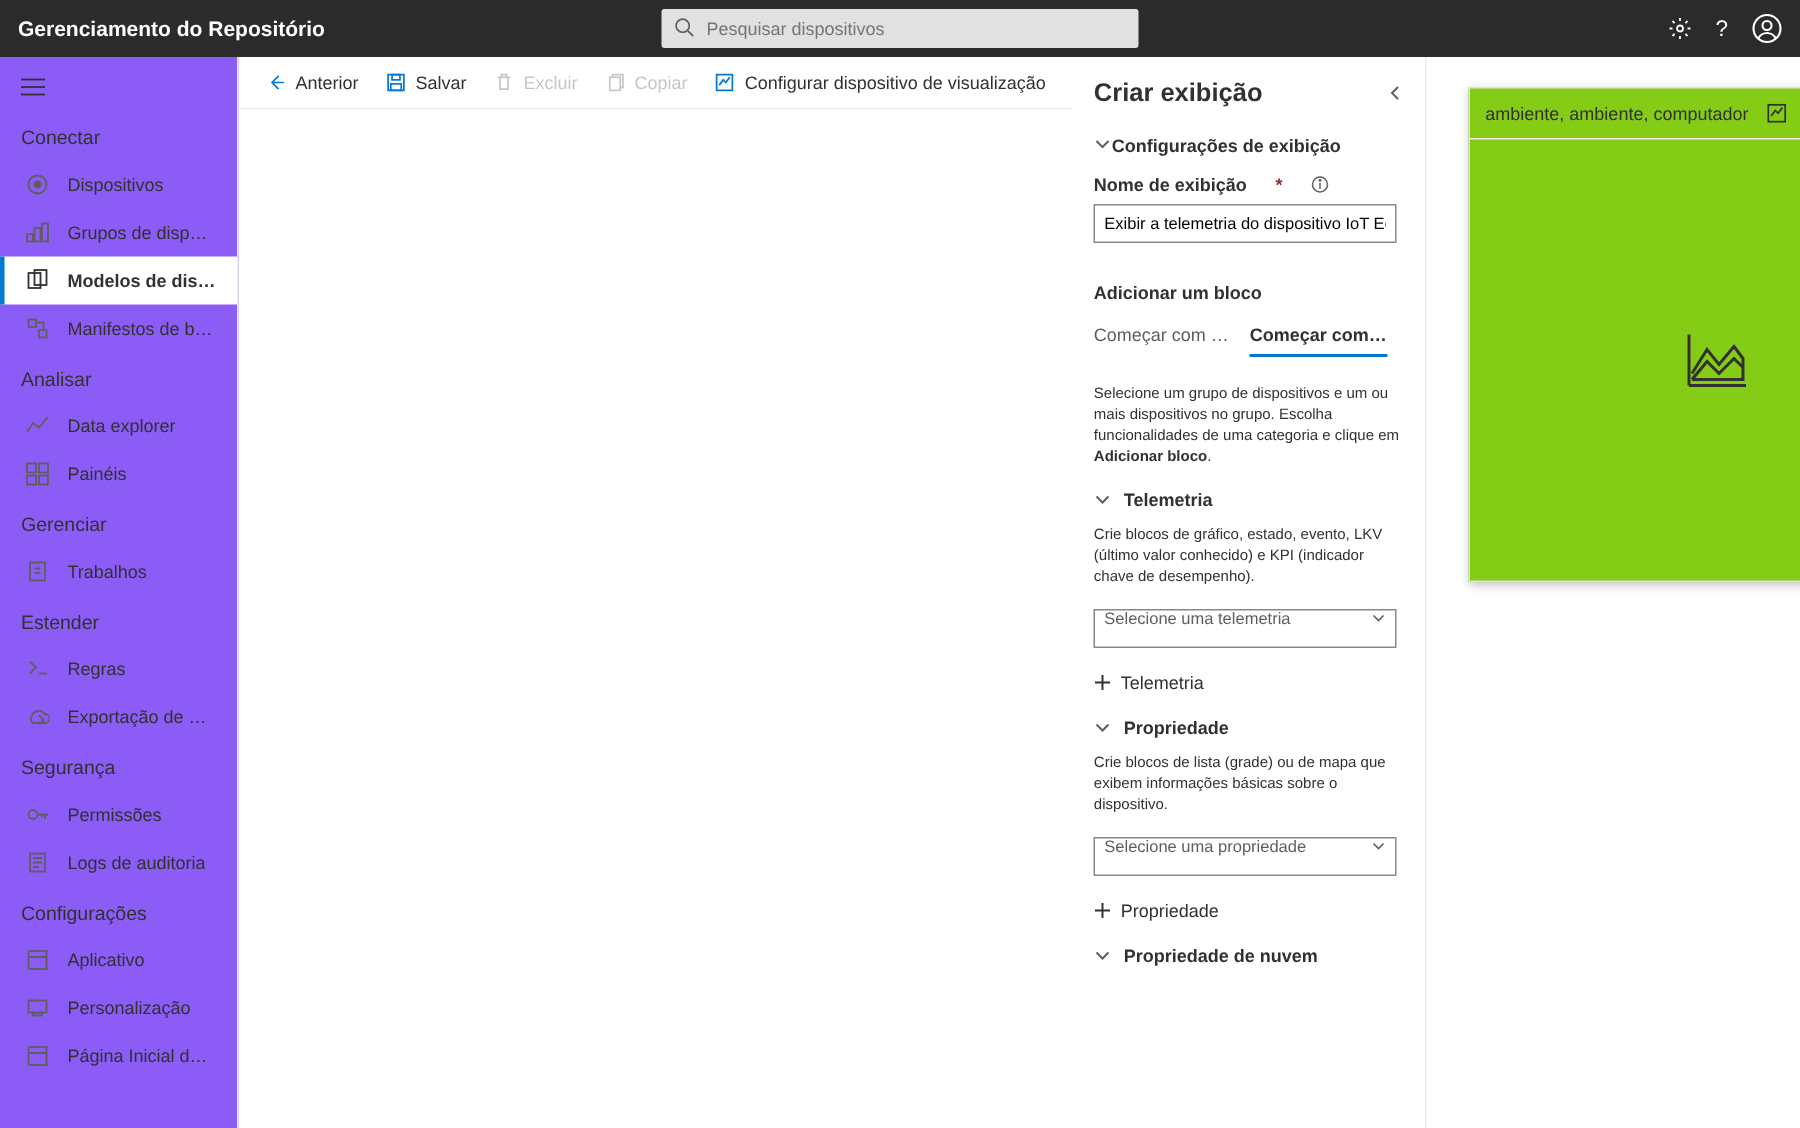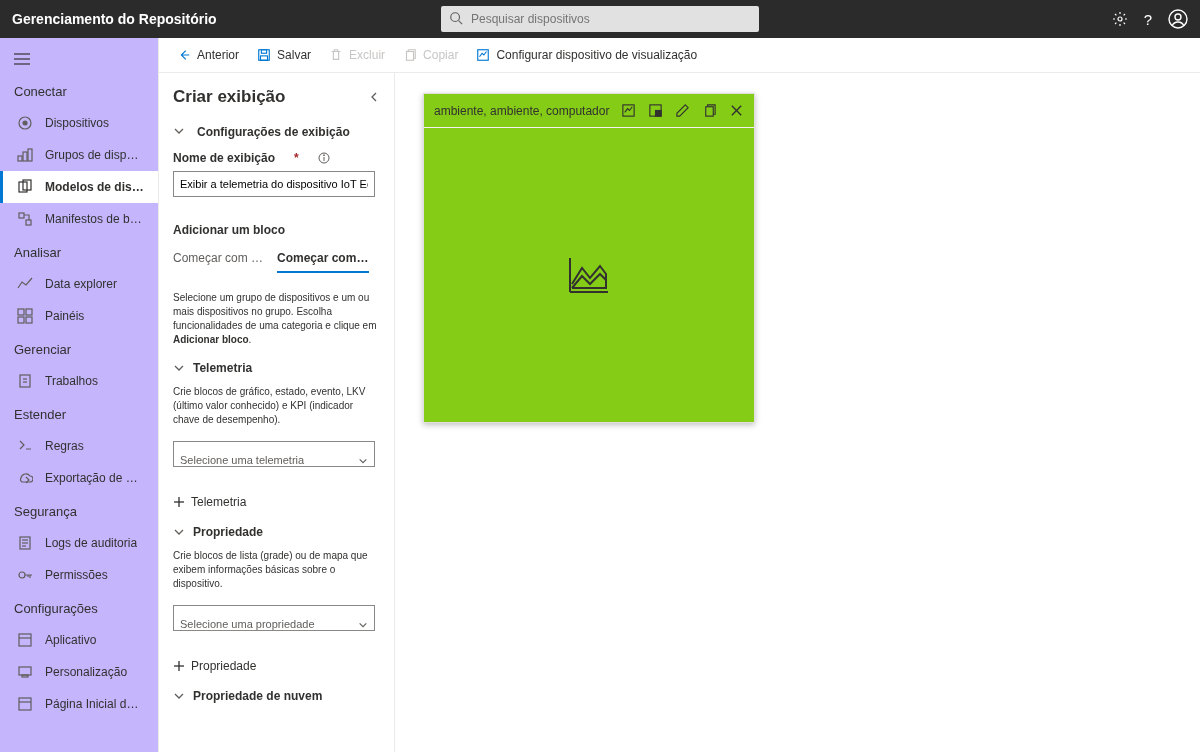--- a/index.html
+++ b/index.html
@@ -5,56 +5,56 @@
 *{box-sizing:border-box;margin:0;padding:0;font-family:"Segoe UI",Arial,sans-serif}
 html,body{width:1200px;height:752px;overflow:hidden;background:#fff;color:#323130}
 .header-bar{display:flex;align-items:center;height:38px;background:#2b2b2b;padding:0 12px}
 .brand{color:#fff;font-size:14px;font-weight:600}
 .search-wrap{margin-left:auto;margin-right:auto;position:absolute;left:50%;transform:translateX(-50%)}
 .search-box{width:318px;height:26px;background:#e1e1e1;border:none;padding:0 8px 0 30px;font-size:12px;color:#4c1d95;border-radius:2px}
 .search-wrap svg{position:absolute;left:8px;top:5px;pointer-events:none}
 .header-icons{margin-left:auto;display:flex;gap:16px;align-items:center}
 .header-icons>*{color:#fff;cursor:pointer}
 .layout{display:flex;height:714px}
-.sidebar{width:159px;background:#c4b5fd;border-right:1px solid #edebe9;padding-top:8px;overflow:hidden}
+.sidebar{width:159px;background:#8b5cf6;border-right:1px solid #edebe9;padding-top:8px;overflow:hidden}
 .hamburger{padding:5px 14px;cursor:pointer}
 .side-group-h{font-size:13px;padding:10px 14px 8px;color:#323130}
 .side-item{display:flex;align-items:center;gap:12px;padding:8px 14px;font-size:12px;color:#323130;cursor:pointer;border-left:3px solid transparent;white-space:nowrap;overflow:hidden;text-overflow:ellipsis}
 .side-item svg{flex:0 0 16px}
 .side-item.active{background:#fff;border-left-color:#0078d4;font-weight:600}
 .side-label{overflow:hidden;text-overflow:ellipsis}
 .midcol{width:236px;border-right:1px solid #edebe9;display:flex;flex-direction:column}
 .cmd{display:flex;align-items:center;gap:6px;font-size:12px;color:#323130;cursor:pointer}
 .cmd.disabled{color:#c8c6c4;cursor:default}
 .cmd svg{width:14px;height:14px}
 .panel-scroll{padding:14px 14px 20px;overflow-y:auto}
 .panel-title{display:flex;align-items:center;justify-content:space-between;font-size:17px;font-weight:700;margin-bottom:18px}
 .panel-title svg{cursor:pointer}
-.section-row{display:flex;align-items:flex-start;gap:12px;font-size:12px;font-weight:600;margin-bottom:12px;cursor:pointer}
+.section-row{display:flex;align-items:flex-start;gap:0;font-size:12px;font-weight:600;margin-bottom:12px;cursor:pointer}
 .field-label{font-size:12px;font-weight:600;display:flex;align-items:center;gap:19px;margin-bottom:6px}
 .req{color:#a4262c}
 .text-input{width:202px;height:26px;border:1px solid #8a8886;font-size:11px;padding:0 6px}
 .h2{font-size:12px;font-weight:600;margin:26px 0 14px}
 .tabs{display:flex;gap:12px;font-size:12px;margin-bottom:18px}
 .tab{padding-bottom:6px;cursor:pointer;white-space:nowrap;overflow:hidden;text-overflow:ellipsis;max-width:92px;color:#605e5c}
 .tab.active{color:#323130;font-weight:600;border-bottom:2px solid #0078d4}
 .body-text{font-size:10px;color:#323130;line-height:1.4;margin-bottom:14px}
 .body-text b{font-weight:600}
 .accordion-h{display:flex;align-items:center;gap:8px;font-size:12px;font-weight:600;margin:12px 0 10px;cursor:pointer}
-.select{width:202px;height:26px;border:1px solid #8a8886;font-size:11px;color:#605e5c;padding:0 6px;display:flex;align-items:flex-end;justify-content:space-between;cursor:pointer;margin-bottom:28px}
+.select{width:202px;height:26px;border:1px solid #8a8886;font-size:11px;color:#605e5c;padding:0 6px;display:flex;align-items:flex-start;justify-content:space-between;cursor:pointer;margin-bottom:16px}
 .add-link{display:flex;align-items:center;gap:6px;font-size:12px;color:#323130;cursor:pointer;margin-bottom:16px}
 .canvas{flex:1;position:relative;background:#fff}
 .tile-card{position:absolute;left:28px;top:20px;width:332px;height:330px;background:#84cc16;border:1px solid #e1dfdd;box-shadow:0 2px 6px rgba(0,0,0,.25)}
 .tile-head{height:34px;border-bottom:1px solid #f3f2f1;display:flex;align-items:center;padding:0 10px;font-size:12px}
 .tile-title{flex:1;white-space:nowrap;overflow:hidden;text-overflow:ellipsis}
 .tile-icons{display:flex;gap:12px;align-items:center}
 .tile-icons>*{cursor:pointer}
 .tile-body{height:294px;display:flex;align-items:center;justify-content:center}
 
-.topcmd-wrap{display:flex;flex-direction:column;flex:1}
+.topcmd-wrap{display:flex;flex-direction:row;flex:1}
 .topcmd{display:flex;align-items:center;gap:18px;height:35px;padding:0 18px;border-bottom:1px solid #edebe9}
 .content-row{display:flex;flex:1;min-height:0}
 .info-icon{width:12px;height:12px}
 </style>
 </head>
 <body>
 
 <div class="header-bar">
   <div class="brand">Gerenciamento do Repositório</div>
   <div class="search-wrap">
@@ -160,33 +160,33 @@
           <path d="M4 8a5 5 0 0 1 9-2 3 3 0 0 1 0 6H5a3 3 0 0 1-1-4z"></path>
           <path d="M8 12l3-3m0 3-3-3" stroke-width="0"></path>
           <path d="M9 7l3 3-3 3"></path>
         </svg>
         <span class="side-label">Exportação de dados</span>
       </div>
 
     <div class="side-group-h">Segurança</div>
     <div class="side-item">
         <svg width="16" height="16" viewBox="0 0 16 16" fill="none" stroke="#605e5c" stroke-width="1.2">
+          <circle cx="5" cy="8" r="3"></circle>
+          <path d="M8 8h7M13 8v3M11 8v2"></path>
+        </svg>
+        <span class="side-label">Permissões</span>
+      </div>
+    <div class="side-item">
+        <svg width="16" height="16" viewBox="0 0 16 16" fill="none" stroke="#605e5c" stroke-width="1.2">
           <rect x="3" y="2" width="10" height="12"></rect>
           <line x1="5" y1="5" x2="11" y2="5"></line>
           <line x1="5" y1="8" x2="11" y2="8"></line>
           <line x1="5" y1="11" x2="9" y2="11"></line>
         </svg>
         <span class="side-label">Logs de auditoria</span>
-      </div>
-    <div class="side-item">
-        <svg width="16" height="16" viewBox="0 0 16 16" fill="none" stroke="#605e5c" stroke-width="1.2">
-          <circle cx="5" cy="8" r="3"></circle>
-          <path d="M8 8h7M13 8v3M11 8v2"></path>
-        </svg>
-        <span class="side-label">Permissões</span>
       </div>
 
     <div class="side-group-h">Configurações</div>
     <div class="side-item">
         <svg width="16" height="16" viewBox="0 0 16 16" fill="none" stroke="#605e5c" stroke-width="1.2">
           <rect x="2" y="2" width="12" height="12"></rect>
           <line x1="2" y1="6" x2="14" y2="6"></line>
         </svg>
         <span class="side-label">Aplicativo</span>
       </div>

